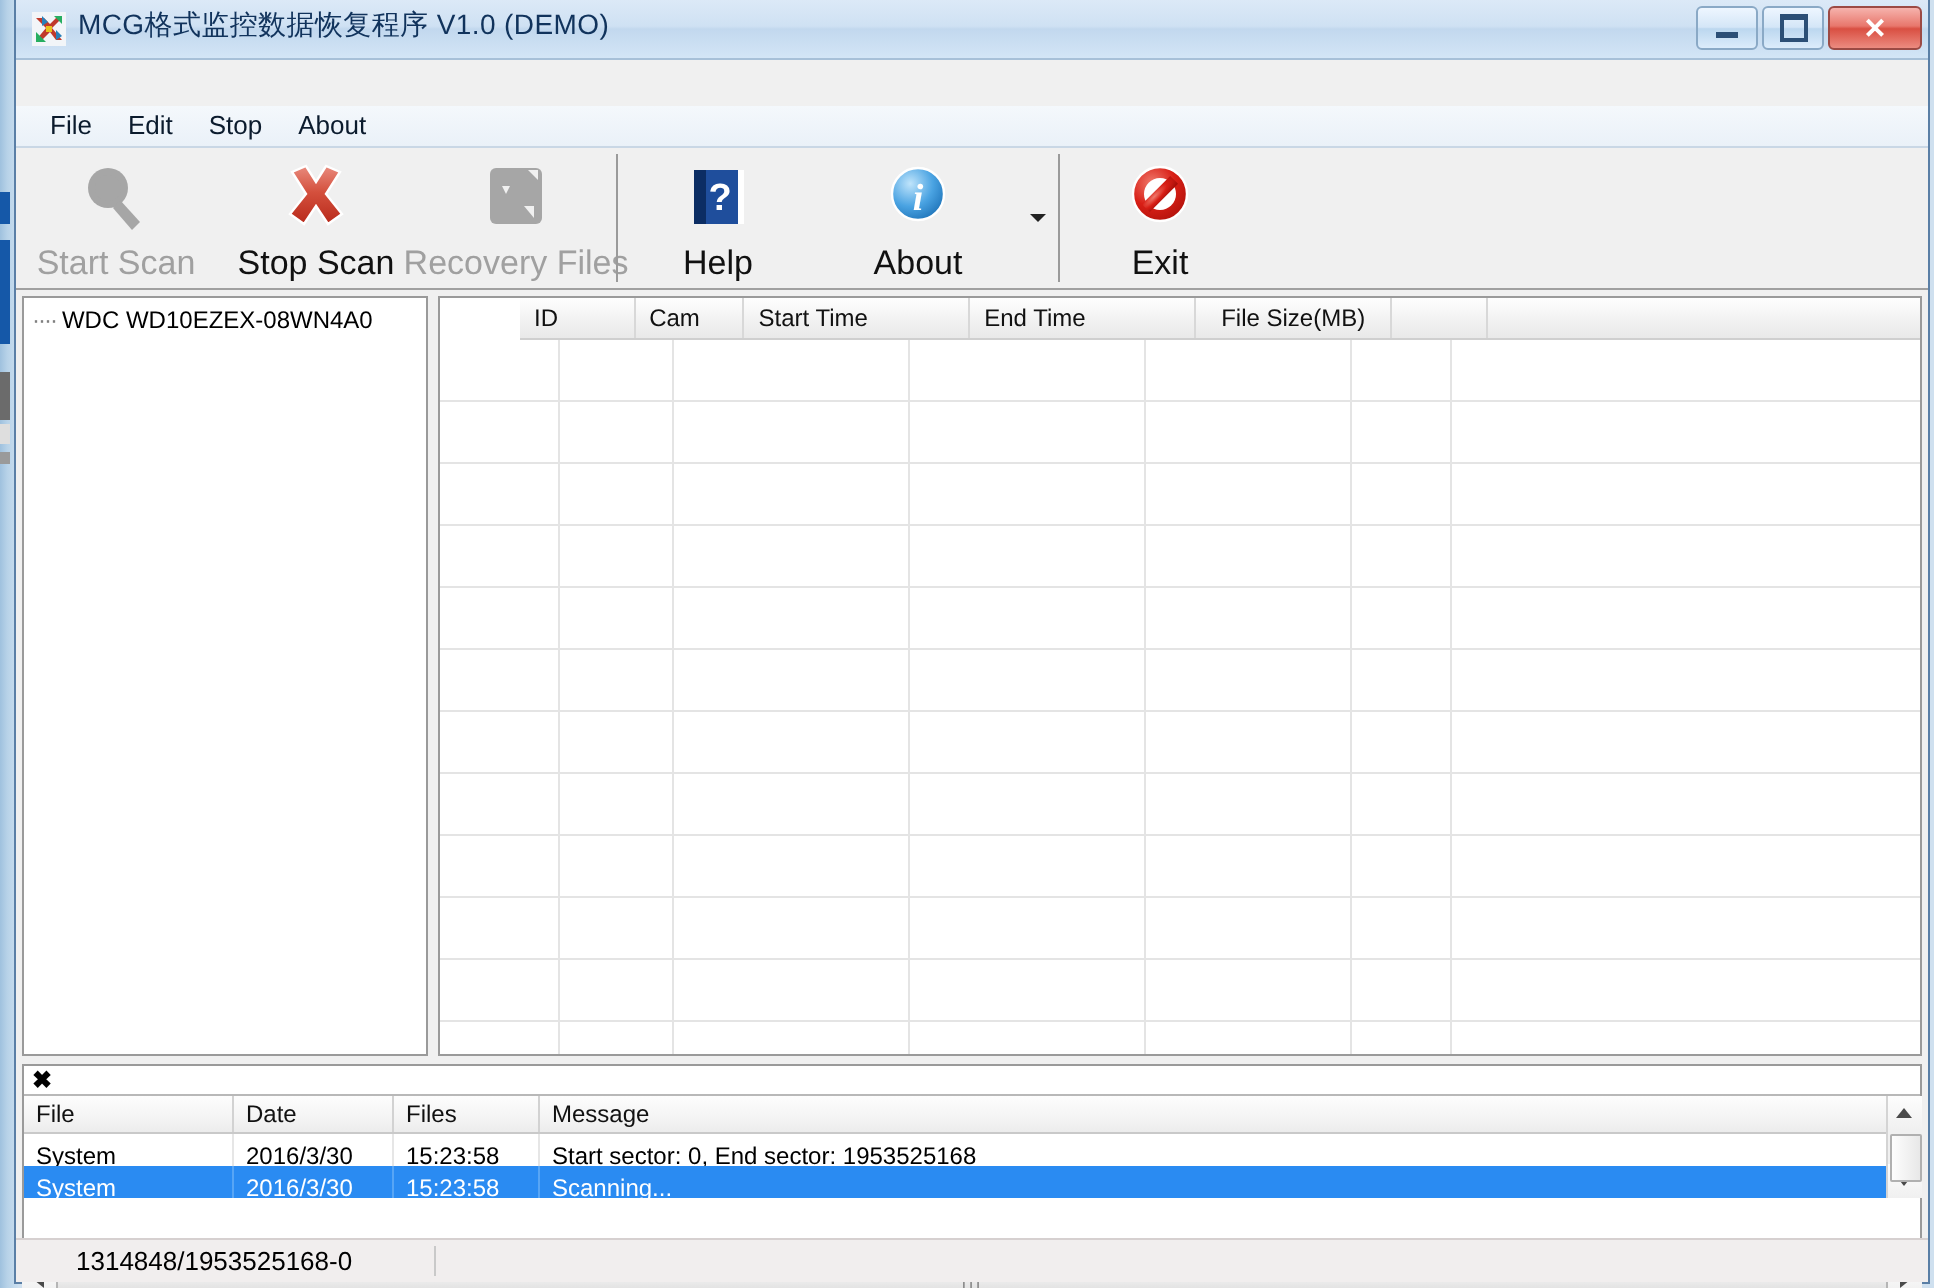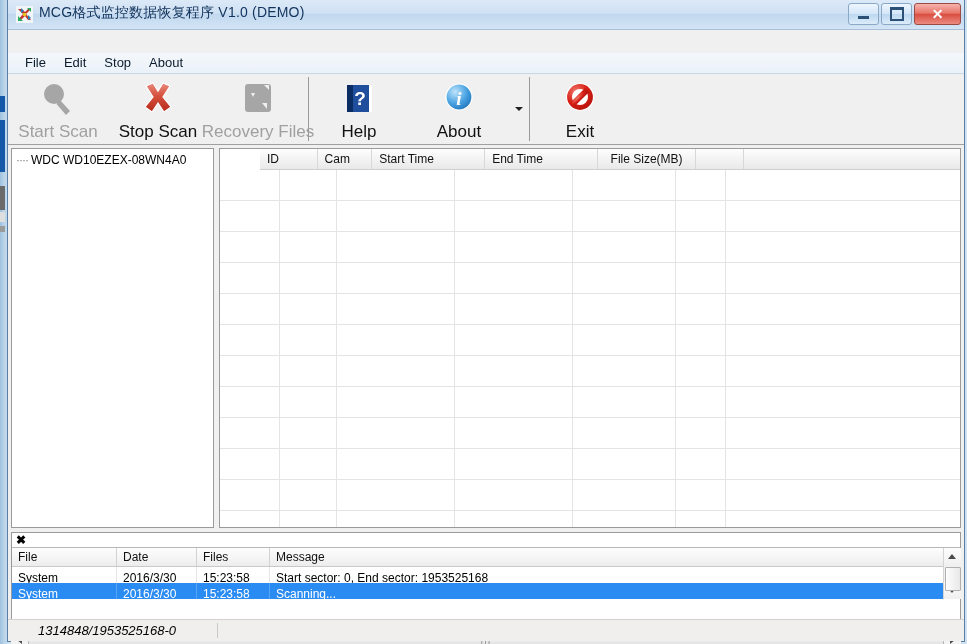--- a/index.html
+++ b/index.html
@@ -396,21 +396,20 @@
   }
   .status-cell {
     width: 210px;
     font-size: 13px;
     color: #000;
     padding-left: 30px;
     border-right: 1px solid #c9c9c9;
     box-sizing: border-box;
     white-space: nowrap;
     cursor: default;
-    font-style: italic;
   }
   .status-rest { flex: 1; }
 
   
   svg { display: block; }
 </style>
 </head>
 <body>
 
 <div id="app">

